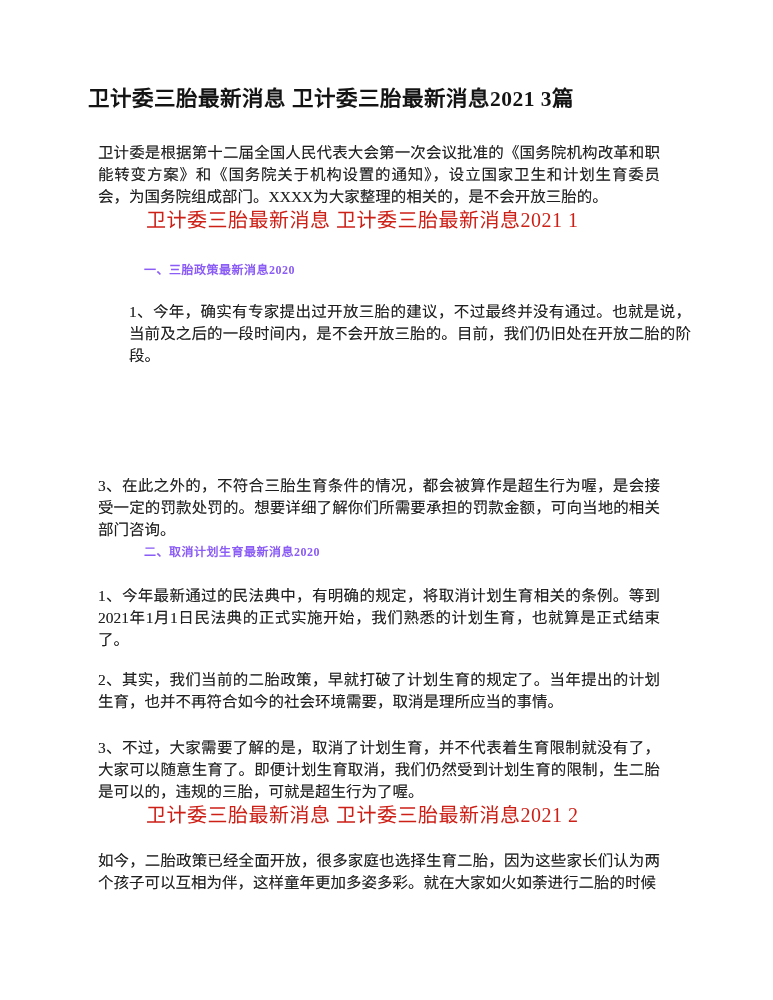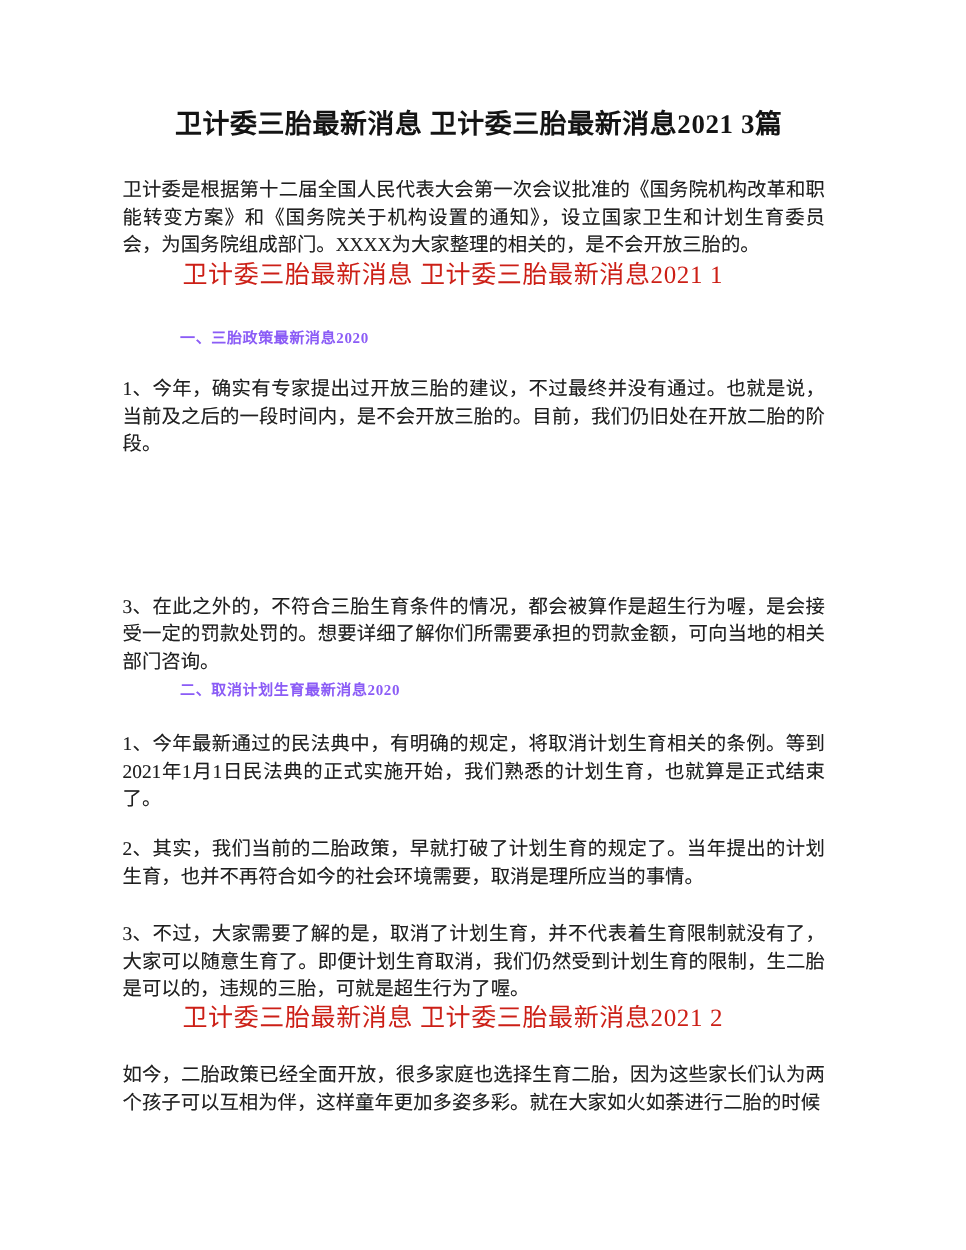--- a/index.html
+++ b/index.html
@@ -20,21 +20,20 @@
     width: 773px;
     height: 1000px;
     background: var(--bg);
     overflow: hidden;
   }
   .doc-title {
     position: absolute;
     top: 84px;
     left: 88px;
     width: 590px;
-    text-align: center;
     font-size: 21.5px;
     line-height: 30px;
     font-weight: bold;
     color: #141414;
     letter-spacing: 0.5px;
     white-space: nowrap;
   }
   .para {
     position: absolute;
     left: 98px;
@@ -62,21 +61,21 @@
     line-height: 22px;
     font-weight: bold;
     color: #8b5cf6;
     letter-spacing: 0.5px;
     white-space: nowrap;
   }
   
   #intro   { top: 142px; }
   #red1    { top: 209px; }
   #h-one   { top: 259px; }
-  #p1      { top: 301px; }
+  #p1      { top: 301px; margin-left: 31px; }
   #p2      { top: 389px; }
   #p3      { top: 475px; }
   #h-two   { top: 541px; }
   #p4      { top: 585px; }
   #p5      { top: 669px; }
   #p6      { top: 737px; }
   #red2    { top: 804px; }
   #p7      { top: 850px; }
 </style>
 </head>

